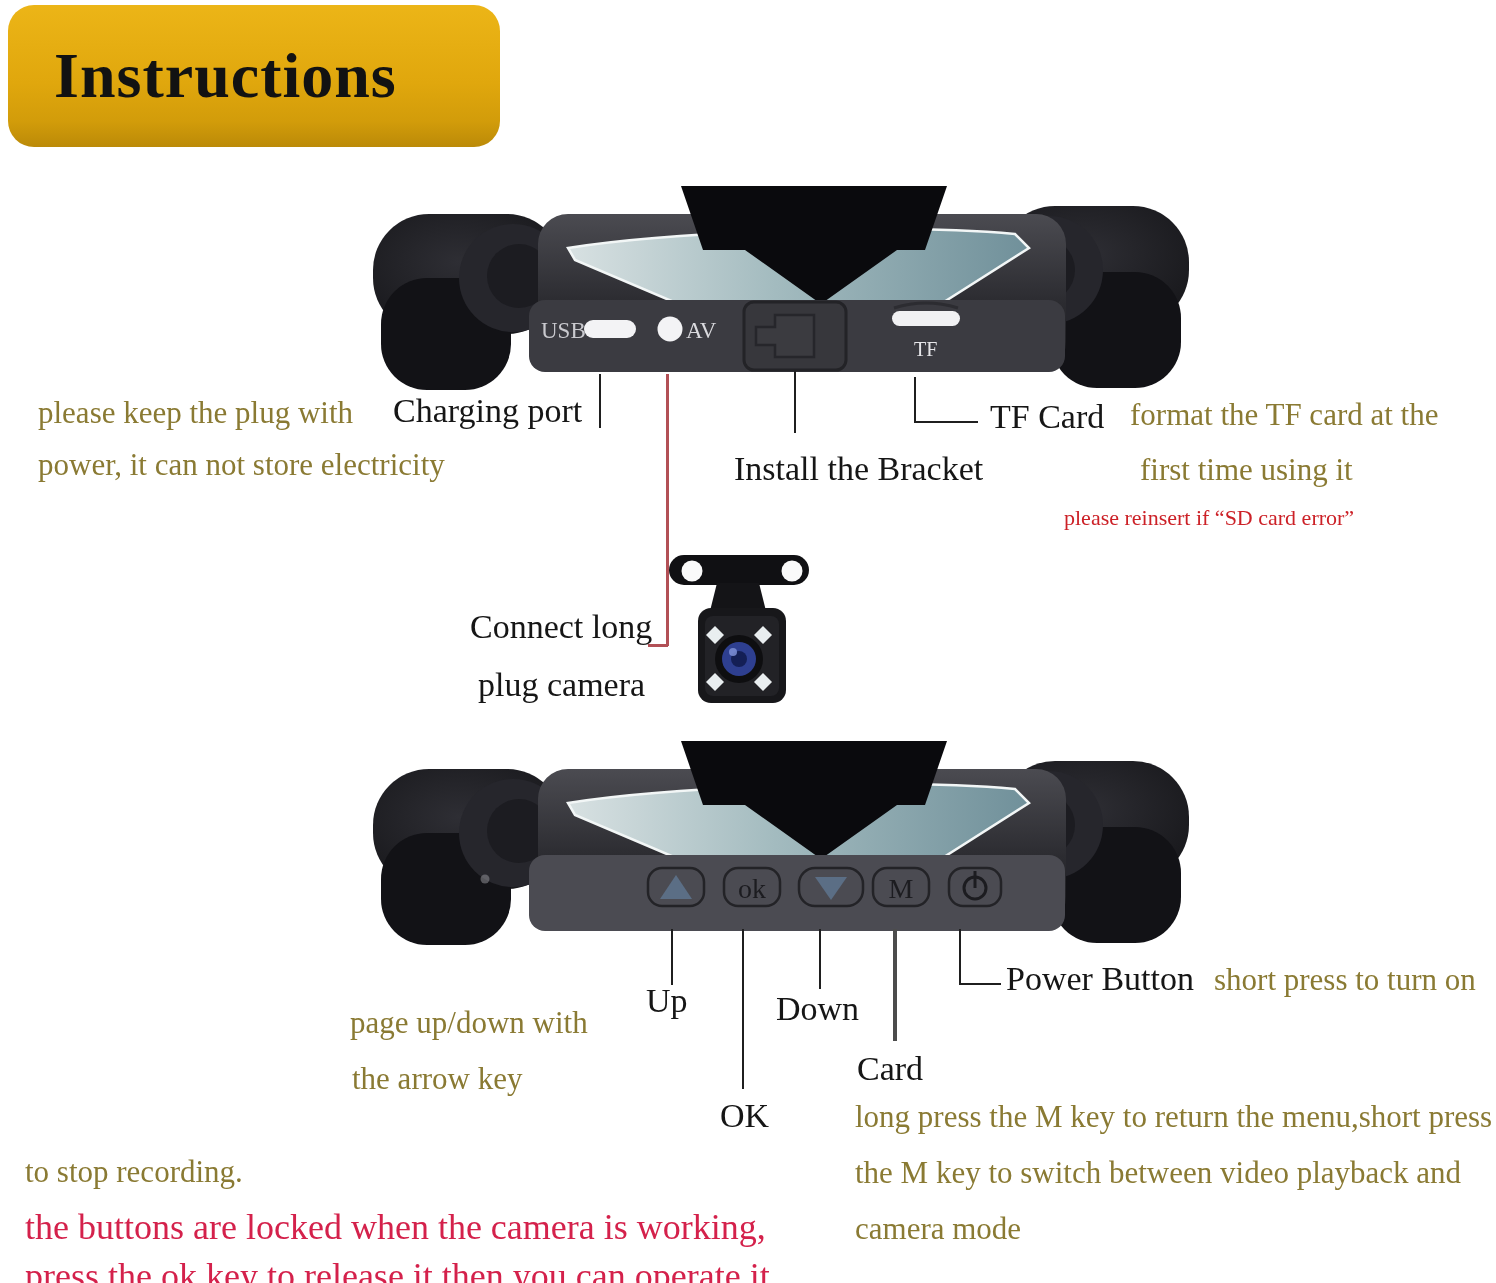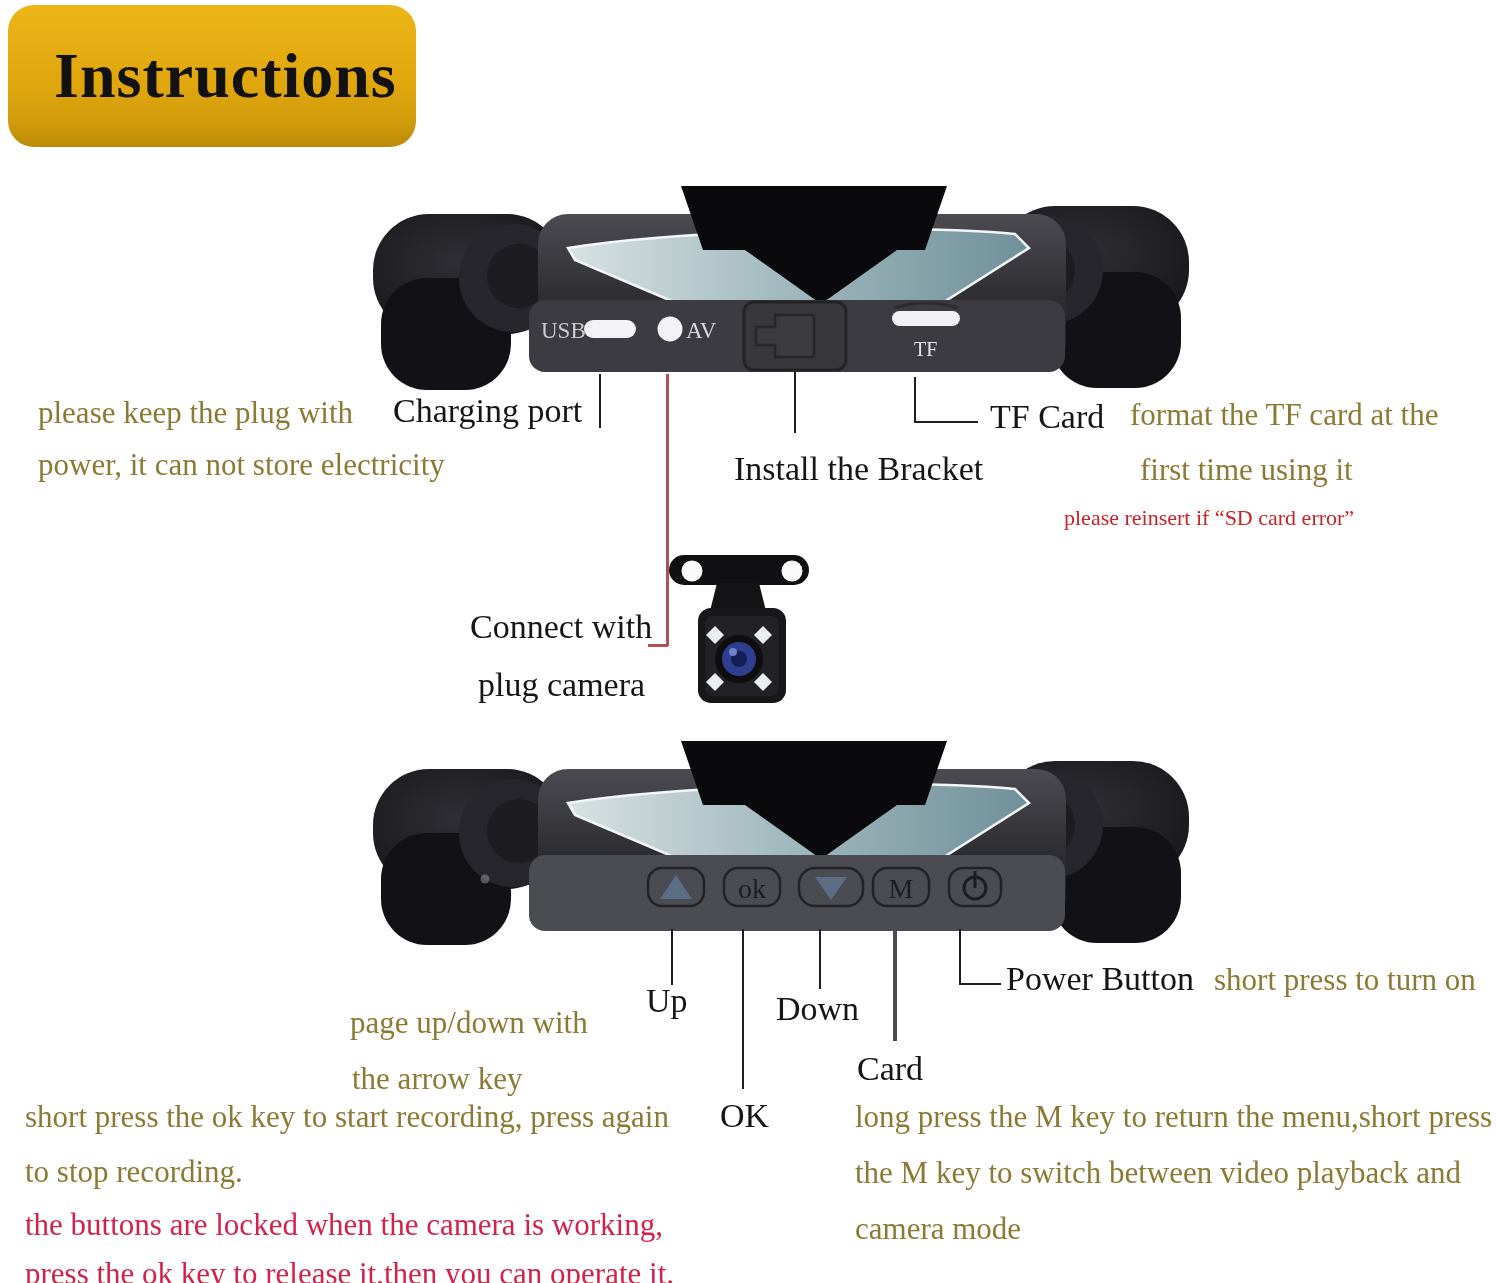--- a/index.html
+++ b/index.html
@@ -2,26 +2,26 @@
 <html><head>
 <meta charset="utf-8">
 <style>
   html,body{margin:0;padding:0;background:#fff;}
   .scene{position:relative;width:1496px;height:1283px;background:#ffffff;
          font-family:"Liberation Serif",serif;overflow:hidden;}
   .lbl{position:absolute;white-space:nowrap;line-height:1.1;}
   .olive{color:#8a7a33;font-size:31px;}
   .blackt{color:#161616;font-size:34px;}
   .redt{color:#cc2127;font-size:22px;}
-  .crimsont{color:#d4214b;font-size:31px;}
+  .crimsont{color:#d4214b;font-size:36px;}
   .vline{position:absolute;width:2px;background:#1f1f1f;}
   .hline{position:absolute;height:2px;background:#1f1f1f;}
   .redline{background:#b25056 !important;}
   .thickline{width:4px !important;background:#4c4c4c !important;}
-  .banner{position:absolute;left:8px;top:5px;width:408px;height:142px;border-radius:26px;
+  .banner{position:absolute;left:8px;top:5px;width:492px;height:142px;border-radius:26px;
           background:linear-gradient(180deg,#ecb517 0%,#e0a70d 55%,#d29c0a 82%,#bb8a08 100%);
           display:flex;align-items:center;padding-left:46px;box-sizing:border-box;}
   .banner-title{font-size:64px;font-weight:bold;color:#121212;letter-spacing:1px;}
   svg{position:absolute;}
   svg text{font-family:"Liberation Serif",serif;}
 </style>
 </head>
 <body>
 
 <div class="scene">
@@ -82,21 +82,21 @@
   <div class="hline" style="left:914px;top:421px;width:64px"></div>
 
   <div class="lbl olive" style="left:38px;top:396px">please keep the plug with</div>
   <div class="lbl blackt" style="left:393px;top:392px">Charging port</div>
   <div class="lbl olive" style="left:38px;top:448px">power, it can not store electricity</div>
   <div class="lbl blackt" style="left:734px;top:450px">Install the Bracket</div>
   <div class="lbl blackt" style="left:990px;top:398px">TF Card</div>
   <div class="lbl olive" style="left:1130px;top:398px">format the TF card at the</div>
   <div class="lbl olive" style="left:1140px;top:453px">first time using it</div>
   <div class="lbl redt" style="left:1064px;top:506px">please reinsert if “SD card error”</div>
-  <div class="lbl blackt" style="left:470px;top:608px">Connect with</div>
+  <div class="lbl blackt" style="left:470px;top:608px">Connect long</div>
   <div class="lbl blackt" style="left:478px;top:666px">plug camera</div>
 
   <svg style="left:655px;top:545px" width="172" height="178" viewBox="0 0 172 178">
     <rect x="14" y="10" width="140" height="30" rx="15" fill="#101013"></rect>
     <circle cx="37" cy="26" r="10.5" fill="#fafafa"></circle>
     <circle cx="137" cy="26" r="10.5" fill="#fafafa"></circle>
     <path d="M 62,38 L 104,38 L 112,70 L 54,70 Z" fill="#141417"></path>
     <rect x="43" y="63" width="88" height="95" rx="13" fill="#17171a"></rect>
     <rect x="50" y="71" width="74" height="80" rx="8" fill="#222226"></rect>
     <path d="M 60,81 L 69,90 L 60,99 L 51,90 Z" fill="#e9eef0"></path>
@@ -174,21 +174,20 @@
   <div class="hline" style="left:959px;top:983px;width:42px"></div>
 
   <div class="lbl olive" style="left:350px;top:1006px">page up/down with</div>
   <div class="lbl blackt" style="left:646px;top:982px">Up</div>
   <div class="lbl blackt" style="left:776px;top:990px">Down</div>
   <div class="lbl olive" style="left:352px;top:1062px">the arrow key</div>
   <div class="lbl blackt" style="left:857px;top:1050px">Card</div>
   <div class="lbl blackt" style="left:720px;top:1097px">OK</div>
   <div class="lbl blackt" style="left:1006px;top:960px">Power Button</div>
   <div class="lbl olive" style="left:1214px;top:963px">short press to turn on</div>
-  <div class="lbl olive" style="left:25px;top:1100px">short press the ok key to start recording, press again</div>
   <div class="lbl olive" style="left:855px;top:1100px">long press the M key to return the menu,short press</div>
   <div class="lbl olive" style="left:25px;top:1155px">to stop recording.</div>
   <div class="lbl olive" style="left:855px;top:1156px">the M key to switch between video playback and</div>
   <div class="lbl crimsont" style="left:25px;top:1208px">the buttons are locked when the camera is working,</div>
   <div class="lbl olive" style="left:855px;top:1212px">camera mode</div>
   <div class="lbl crimsont" style="left:25px;top:1257px">press the ok key to release it,then you can operate it.</div>
 
 </div>
 
 </body></html>

